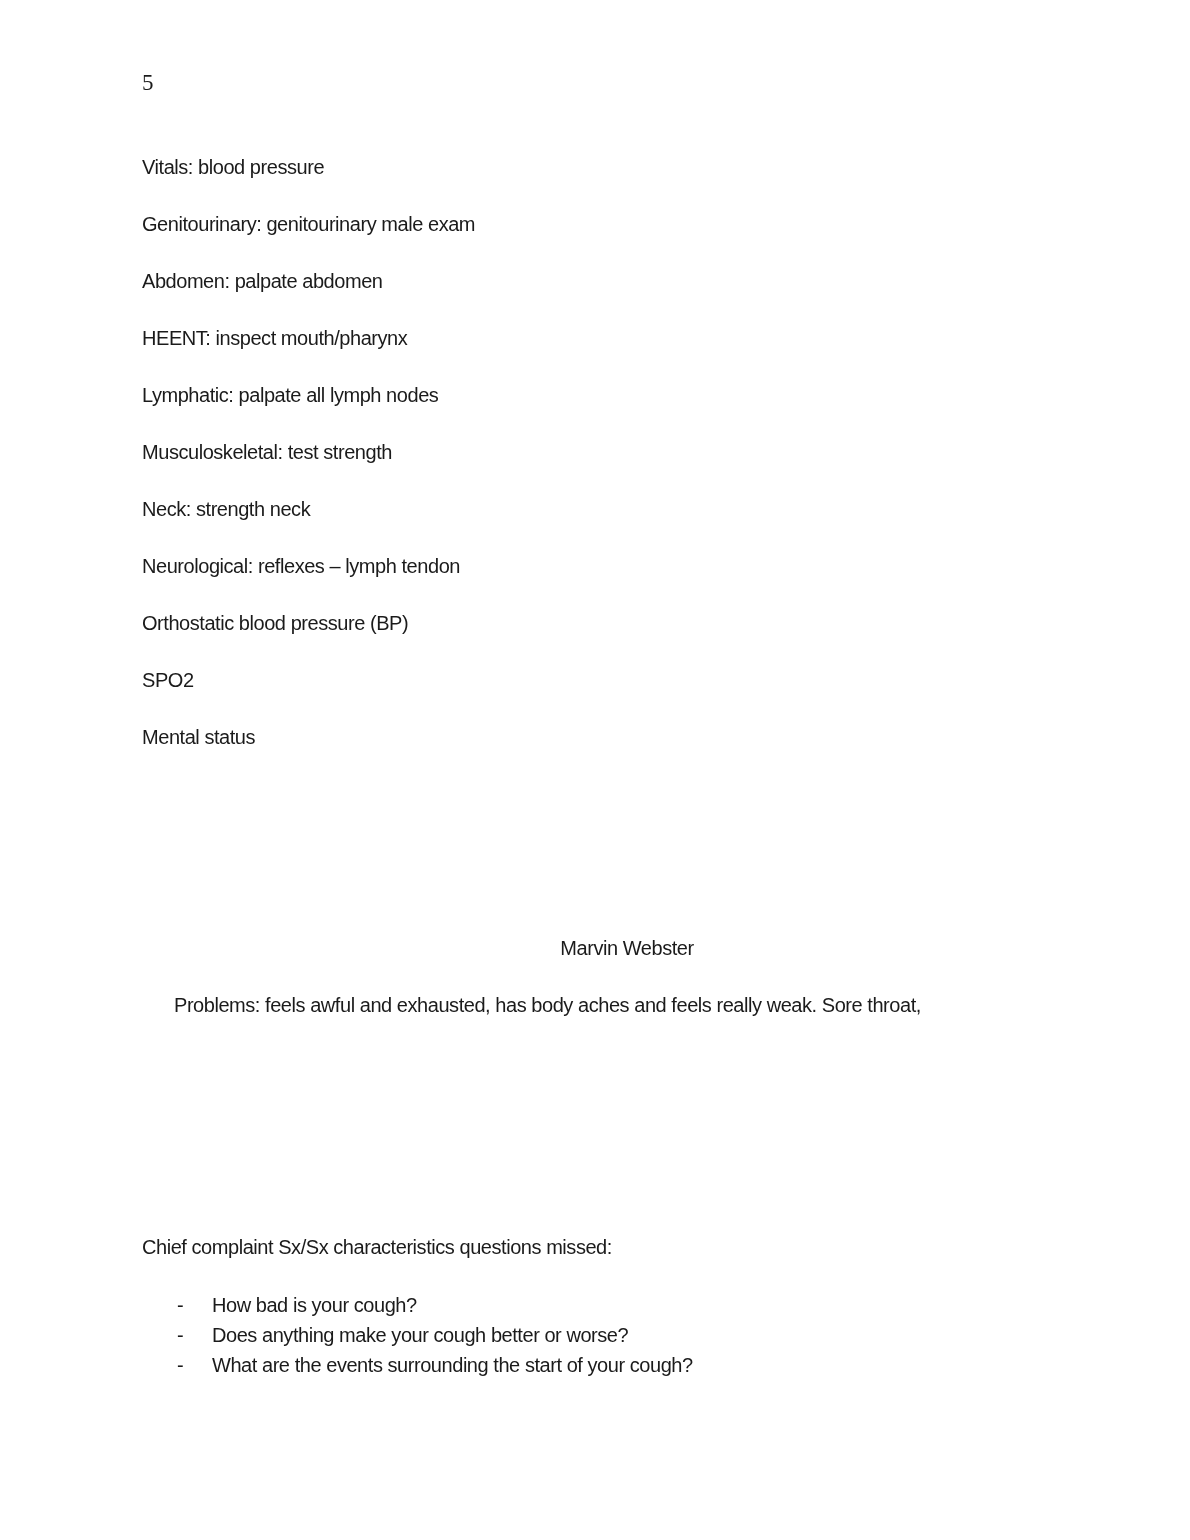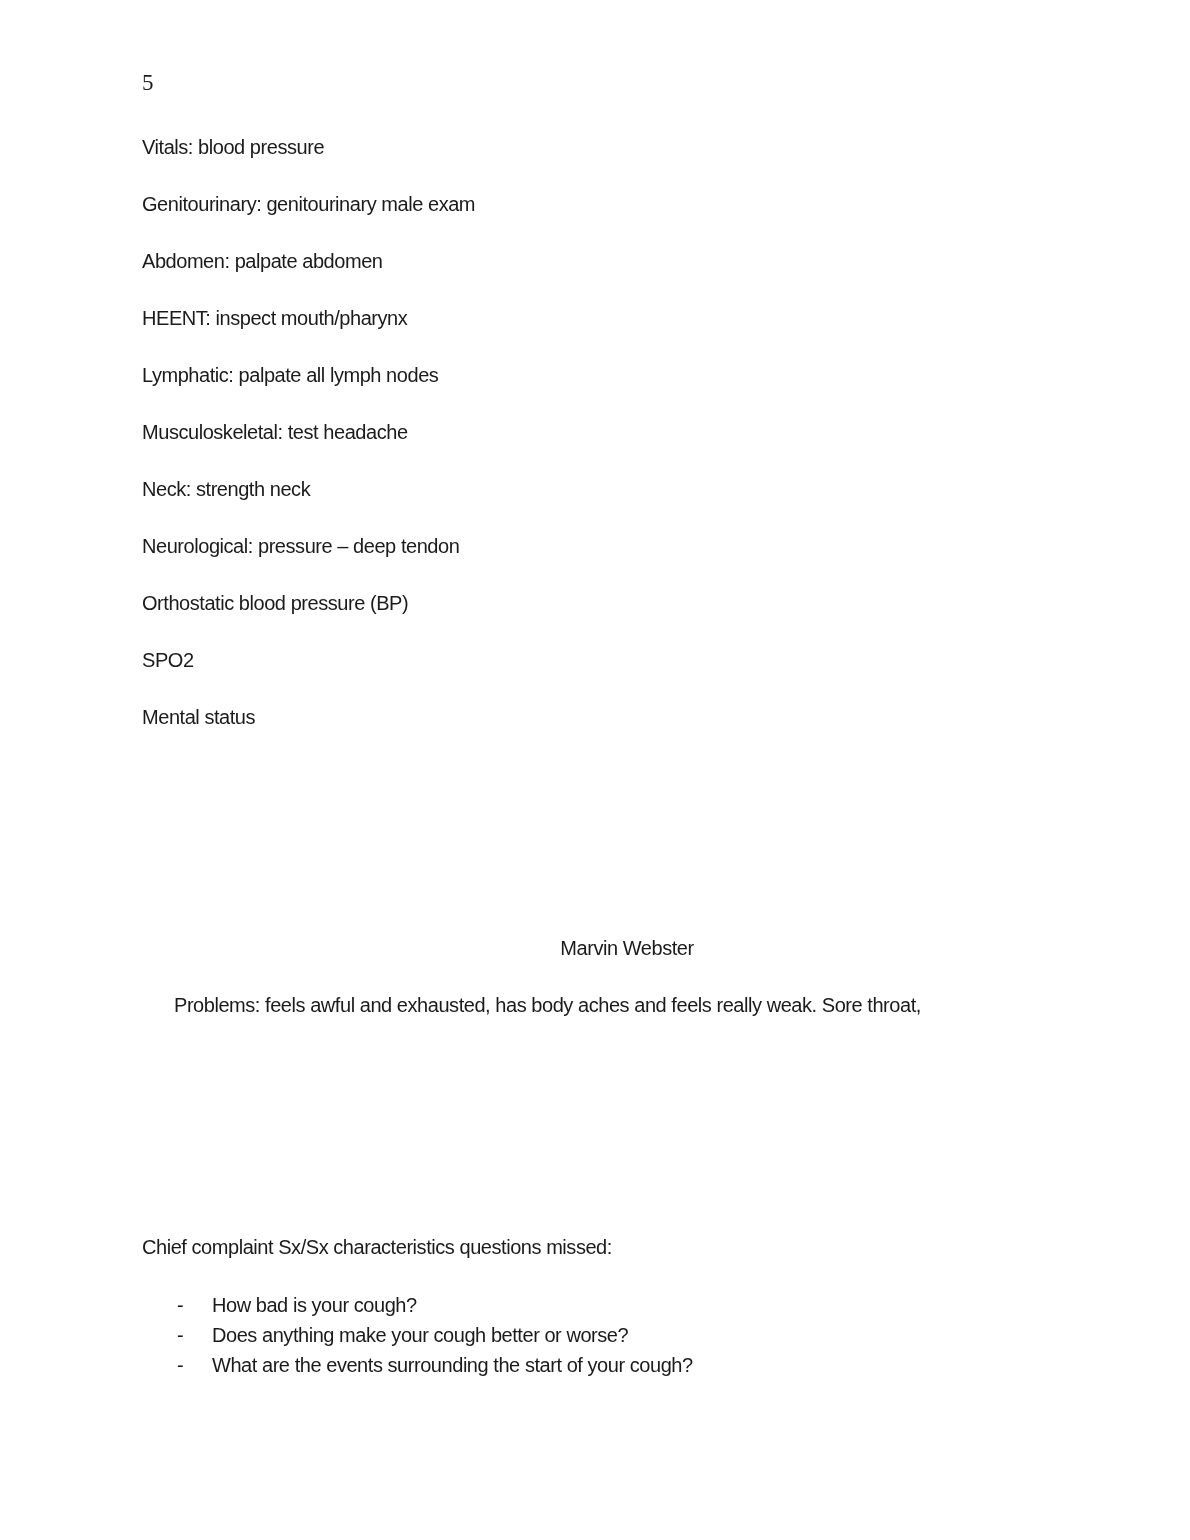--- a/index.html
+++ b/index.html
@@ -24,21 +24,21 @@
     left: 142px;
     top: 70px;
     font-family: "Liberation Serif", serif;
     font-size: 23px;
     letter-spacing: 0;
     line-height: 25px;
   }
   .exam-list {
     position: absolute;
     left: 142px;
-    top: 135px;
+    top: 155px;
     width: 906px;
   }
   .exam-list p {
     margin: 0 0 32px 0;
     line-height: 25px;
     white-space: nowrap;
   }
   .patient-section {
     position: absolute;
     left: 142px;
@@ -93,23 +93,23 @@
 <div class="page">
 
   <div class="page-number">5</div>
 
   <div class="exam-list">
     <p>Vitals: blood pressure</p>
     <p>Genitourinary: genitourinary male exam</p>
     <p>Abdomen: palpate abdomen</p>
     <p>HEENT: inspect mouth/pharynx</p>
     <p>Lymphatic: palpate all lymph nodes</p>
-    <p>Musculoskeletal: test headache</p>
+    <p>Musculoskeletal: test strength</p>
     <p>Neck: strength neck</p>
-    <p>Neurological: pressure – deep tendon</p>
+    <p>Neurological: reflexes – lymph tendon</p>
     <p>Orthostatic blood pressure (BP)</p>
     <p>SPO2</p>
     <p>Mental status</p>
   </div>
 
   <div class="patient-section">
     <p class="patient-name">Marvin Webster</p>
     <p>Problems: feels awful and exhausted, has body aches and feels really weak. Sore throat,</p>
   </div>
 

